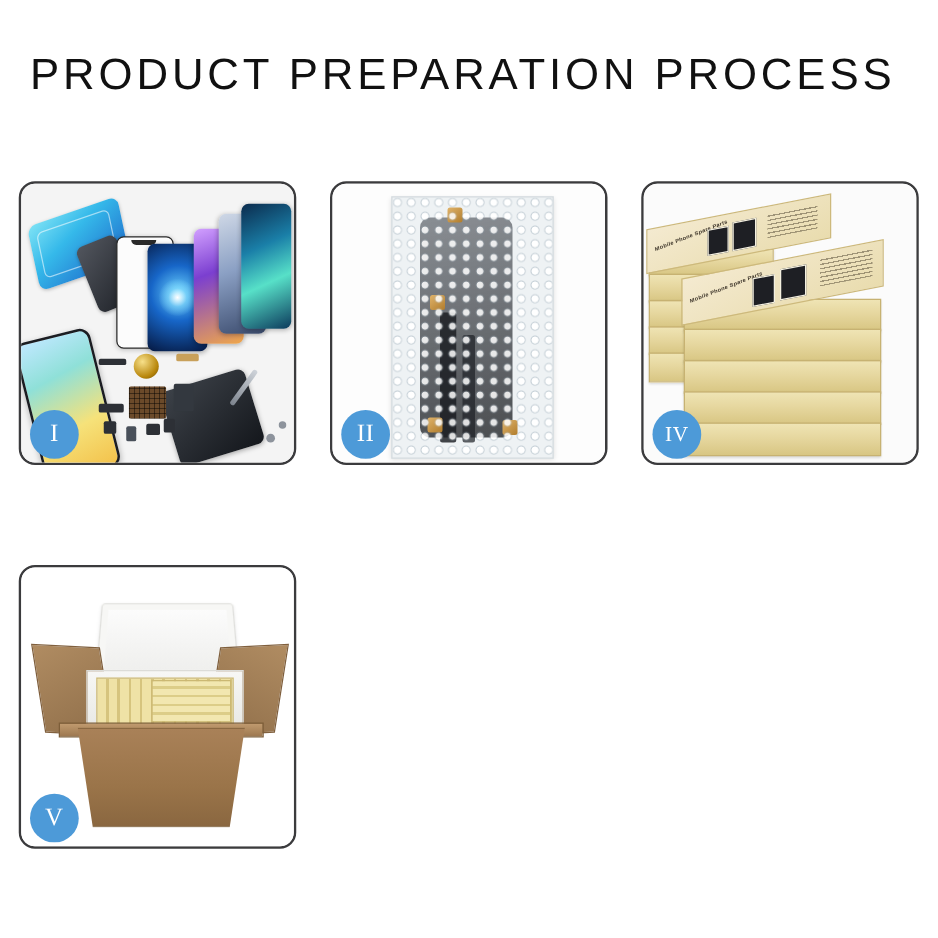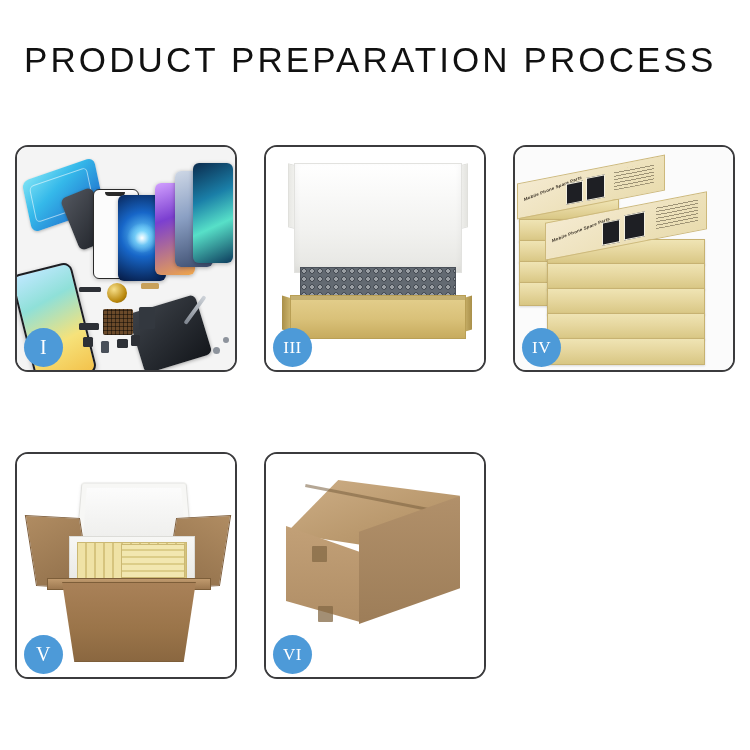--- a/index.html
+++ b/index.html
@@ -429,33 +429,36 @@
       <div class="tiny-part" style="left:100px;top:192px;width:11px;height:9px;"></div>
       <div class="tiny-part" style="left:114px;top:188px;width:9px;height:11px;"></div>
       <div class="tiny-part" style="left:122px;top:160px;width:16px;height:22px;background:#33383f;"></div>
       <div class="tiny-part" style="left:196px;top:200px;width:7px;height:7px;border-radius:50%;background:#8d939c;"></div>
       <div class="tiny-part" style="left:206px;top:190px;width:6px;height:6px;border-radius:50%;background:#8d939c;"></div>
       <div class="tool-driver"></div>
     </div>
     <div class="step-badge">I</div>
   </div>
 
-
   <div class="panel">
-    <div class="panel-inner scene-box3">
-      <div class="b3-lid-flapL"></div>
-      <div class="b3-lid-flapR"></div>
-      <div class="b3-lid"></div>
-      <div class="b3-foam"></div>
-      <div class="b3-side-l"></div>
-      <div class="b3-side-r"></div>
-      <div class="b3-base"></div>
+    <div class="panel-inner scene-bubble">
+      <div class="bubble-bag">
+        <div class="bag-screen"></div>
+        <div class="bag-flex"></div>
+        <div class="bag-flex2"></div>
+        <div class="tape" style="left:44px;top:8px;"></div>
+        <div class="tape" style="left:30px;top:78px;"></div>
+        <div class="tape" style="left:28px;top:176px;"></div>
+        <div class="tape" style="left:88px;top:178px;"></div>
+        <div class="bag-overlay"></div>
+      </div>
     </div>
-    <div class="step-badge wide">III</div>
+    <div class="step-badge">II</div>
   </div>
+
 
   <div class="panel">
     <div class="panel-inner scene-stack">
 
       <div class="kbox" style="left:4px;top:52px;width:98px;height:20px;"></div>
       <div class="kbox" style="left:4px;top:72px;width:98px;height:21px;"></div>
       <div class="kbox" style="left:4px;top:93px;width:98px;height:21px;"></div>
       <div class="kbox" style="left:4px;top:114px;width:98px;height:21px;"></div>
       <div class="kbox" style="left:4px;top:135px;width:98px;height:22px;"></div>
 
@@ -489,25 +492,14 @@
       <div class="v-flap-r"></div>
       <div class="v-foam-tray"></div>
       <div class="v-content"></div>
       <div class="v-content2"></div>
       <div class="v-carton-rim"></div>
       <div class="v-carton-front"></div>
     </div>
     <div class="step-badge">V</div>
   </div>
 
-  <div class="panel">
-    <div class="panel-inner scene-carton">
-      <div class="c6-top"></div>
-      <div class="c6-seam"></div>
-      <div class="c6-left"></div>
-      <div class="c6-right"></div>
-      <div class="c6-tab" style="left:46px;top:92px;"></div>
-      <div class="c6-tab" style="left:52px;top:152px;"></div>
-    </div>
-    <div class="step-badge wide">VI</div>
-  </div>
 
 </div>
 
 </body></html>

